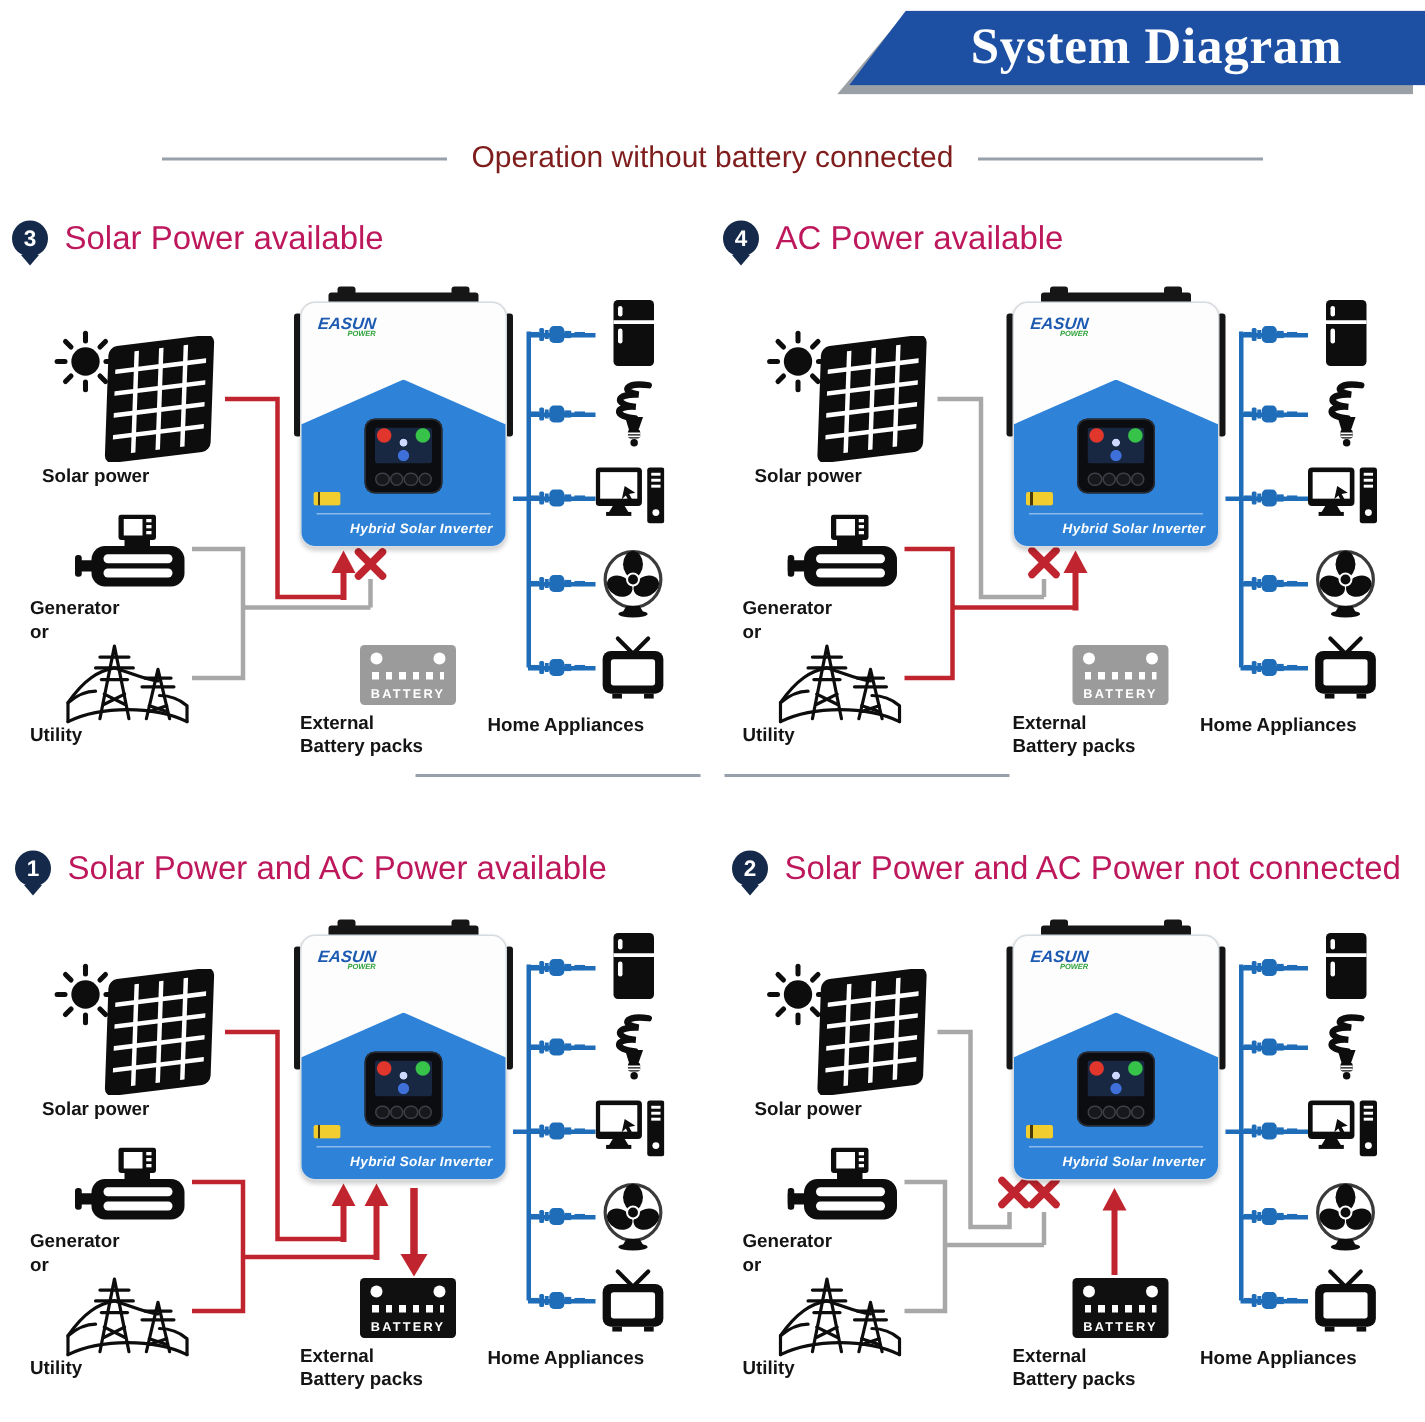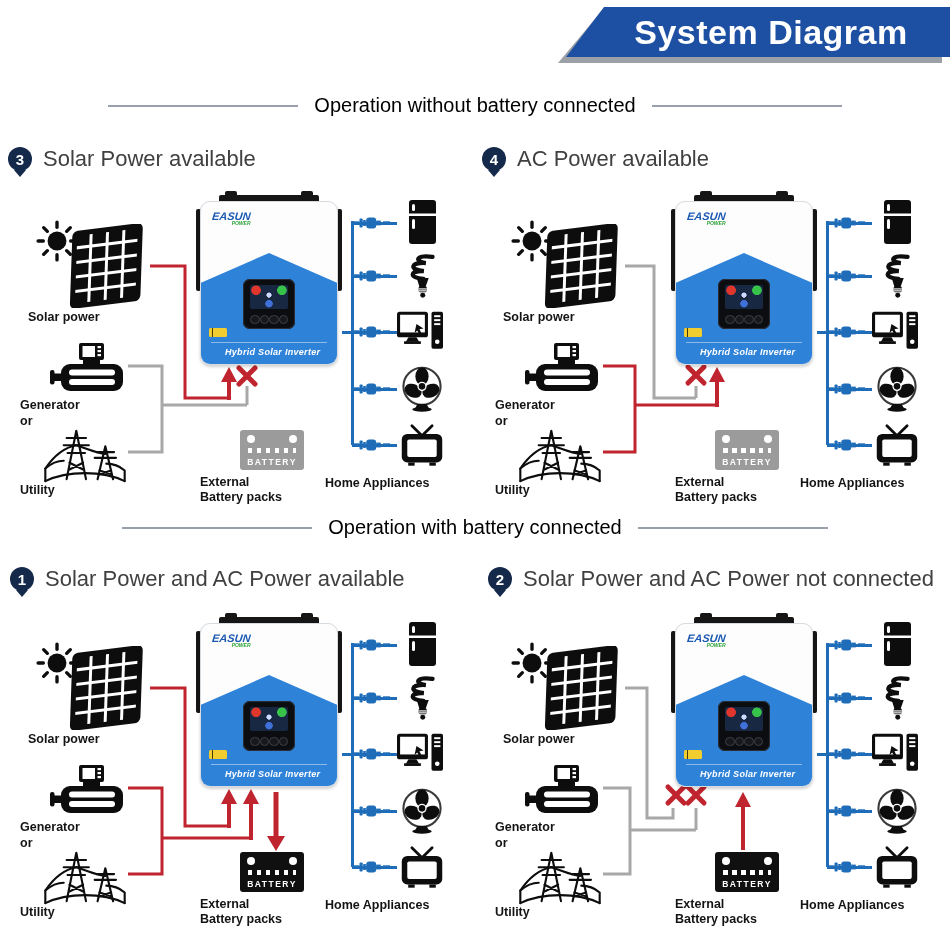--- a/index.html
+++ b/index.html
@@ -1,35 +1,35 @@
 <!DOCTYPE html>
 <html><head>
 <meta charset="utf-8">
 <style>
   html,body{margin:0;padding:0;background:#fff;}
   body{width:950px;height:948px;position:relative;font-family:"Liberation Sans",sans-serif;overflow:hidden;}
 
   
-  .banner-wrap{position:absolute;top:7px;right:0;width:384px;height:50px;}
+  .banner-wrap{position:absolute;top:7px;right:0;width:384px;height:50px;font-family:Liberation Serif, serif;}
   .banner-shadow{position:absolute;left:-8px;top:6px;width:100%;height:100%;background:#9aa0a6;
     clip-path:polygon(42px 0,100% 0,100% 100%,0 100%);}
   .banner{position:absolute;inset:0;background:#1d4fa3;display:flex;align-items:center;justify-content:center;
     clip-path:polygon(38px 0,100% 0,100% 100%,0 100%);}
   .banner span{color:#fff;font-size:34px;font-weight:bold;letter-spacing:.5px;padding-left:26px;}
 
   
   .divider{position:absolute;left:0;right:0;display:flex;align-items:center;justify-content:center;gap:16px;}
   .divider .line{height:2px;background:#98a1ab;width:190px;}
-  .divider .txt{font-size:20px;color:#000000;}
+  .divider .txt{font-size:20px;color:#7f1d1d;}
   .sc-title{position:absolute;display:flex;align-items:center;gap:11px;}
   .badge{width:24px;height:24px;background:#152a4a;border-radius:50%;color:#fff;font-weight:bold;font-size:15px;
     display:flex;align-items:center;justify-content:center;position:relative;flex:0 0 auto;}
   .badge::after{content:"";position:absolute;bottom:-6px;left:50%;transform:translateX(-50%);
     border:6px solid transparent;border-top:7px solid #152a4a;border-bottom:0;}
-  .sc-title .t{font-size:22px;color:#404040;white-space:nowrap;}
+  .sc-title .t{font-size:22px;color:#be185d;white-space:nowrap;}
 
   
   .quad{position:absolute;width:475px;height:340px;}
   .icon{position:absolute;color:#0d0d0d;fill:currentColor;}
   .lbl{position:absolute;text-align:left;font-weight:bold;font-size:12.5px;color:#141414;line-height:1.15;}
 
   .wires{position:absolute;left:0;top:0;width:475px;height:340px;pointer-events:none;}
   .w{fill:none;stroke-width:3;stroke-linejoin:miter;}
   .w.red{stroke:#c0242e;} .w.gray{stroke:#a8a8a8;}
   .shaft{fill:none;stroke:#c0242e;stroke-width:4;}
@@ -77,21 +77,21 @@
     background-image:
       radial-gradient(circle at 16% 22%, #e0362c 0 12%, transparent 14%),
       radial-gradient(circle at 84% 22%, #37c24a 0 12%, transparent 14%),
       radial-gradient(circle at 50% 42%, #cfd8ff 0 10%, transparent 12%),
       radial-gradient(circle at 50% 78%, #3f6fd8 0 13%, transparent 15%);}
   .inv-btns{position:absolute;left:7px;right:7px;bottom:5px;display:flex;justify-content:space-between;}
   .inv-btns i{position:static;width:7.5px;height:7.5px;border-radius:50%;background:#17181c;border:1px solid #3c3f46;}
   .inv-warn{left:8px;bottom:27px;width:18px;height:9px;background:#f2cd30;border-radius:1.5px;
     background-image:linear-gradient(90deg,#f2cd30 0 3px,#4a3a08 3px 4.5px,#f2cd30 4.5px 100%);}
   .inv-sep{left:10px;right:10px;bottom:21px;height:1px;background:rgba(255,255,255,.45);}
-  .inv-name{position:absolute;left:0;right:0;bottom:7px;text-align:left;color:#fff;font-style:italic;
+  .inv-name{position:absolute;left:0;right:0;bottom:7px;text-align:center;color:#fff;font-style:italic;
     font-weight:bold;font-size:9px;letter-spacing:.3px;padding-left:24px;}
 </style>
 </head>
 <body>
 
 <svg style="position:absolute;width:0;height:0" aria-hidden="true">
 <defs>
   <symbol id="i-sun" viewBox="0 0 40 40">
     <circle cx="20" cy="20" r="9"></circle>
     <g stroke="currentColor" stroke-width="3.2" stroke-linecap="round">
@@ -440,21 +440,20 @@
       <use href="#i-plug"></use>
     </svg>
   <svg class="app icon" style="left:399px;top:242px">
       <use href="#i-tv"></use>
     </svg>
   <div class="lbl" style="left:325px;top:296px;width:155px">Home Appliances</div>
 </div>
 
 <div class="divider" style="top:516px;">
   <i class="line"></i>
-  <span class="txt">Operation with battery connected</span>
   <i class="line"></i>
 </div>
 
 <div class="sc-title" style="top:566px;left:10px;">
   <span class="badge">1</span>
   <span class="t">Solar Power and AC Power available</span>
 </div>
 <div class="sc-title" style="top:566px;left:488px;">
   <span class="badge">2</span>
   <span class="t">Solar Power and AC Power not connected</span>

